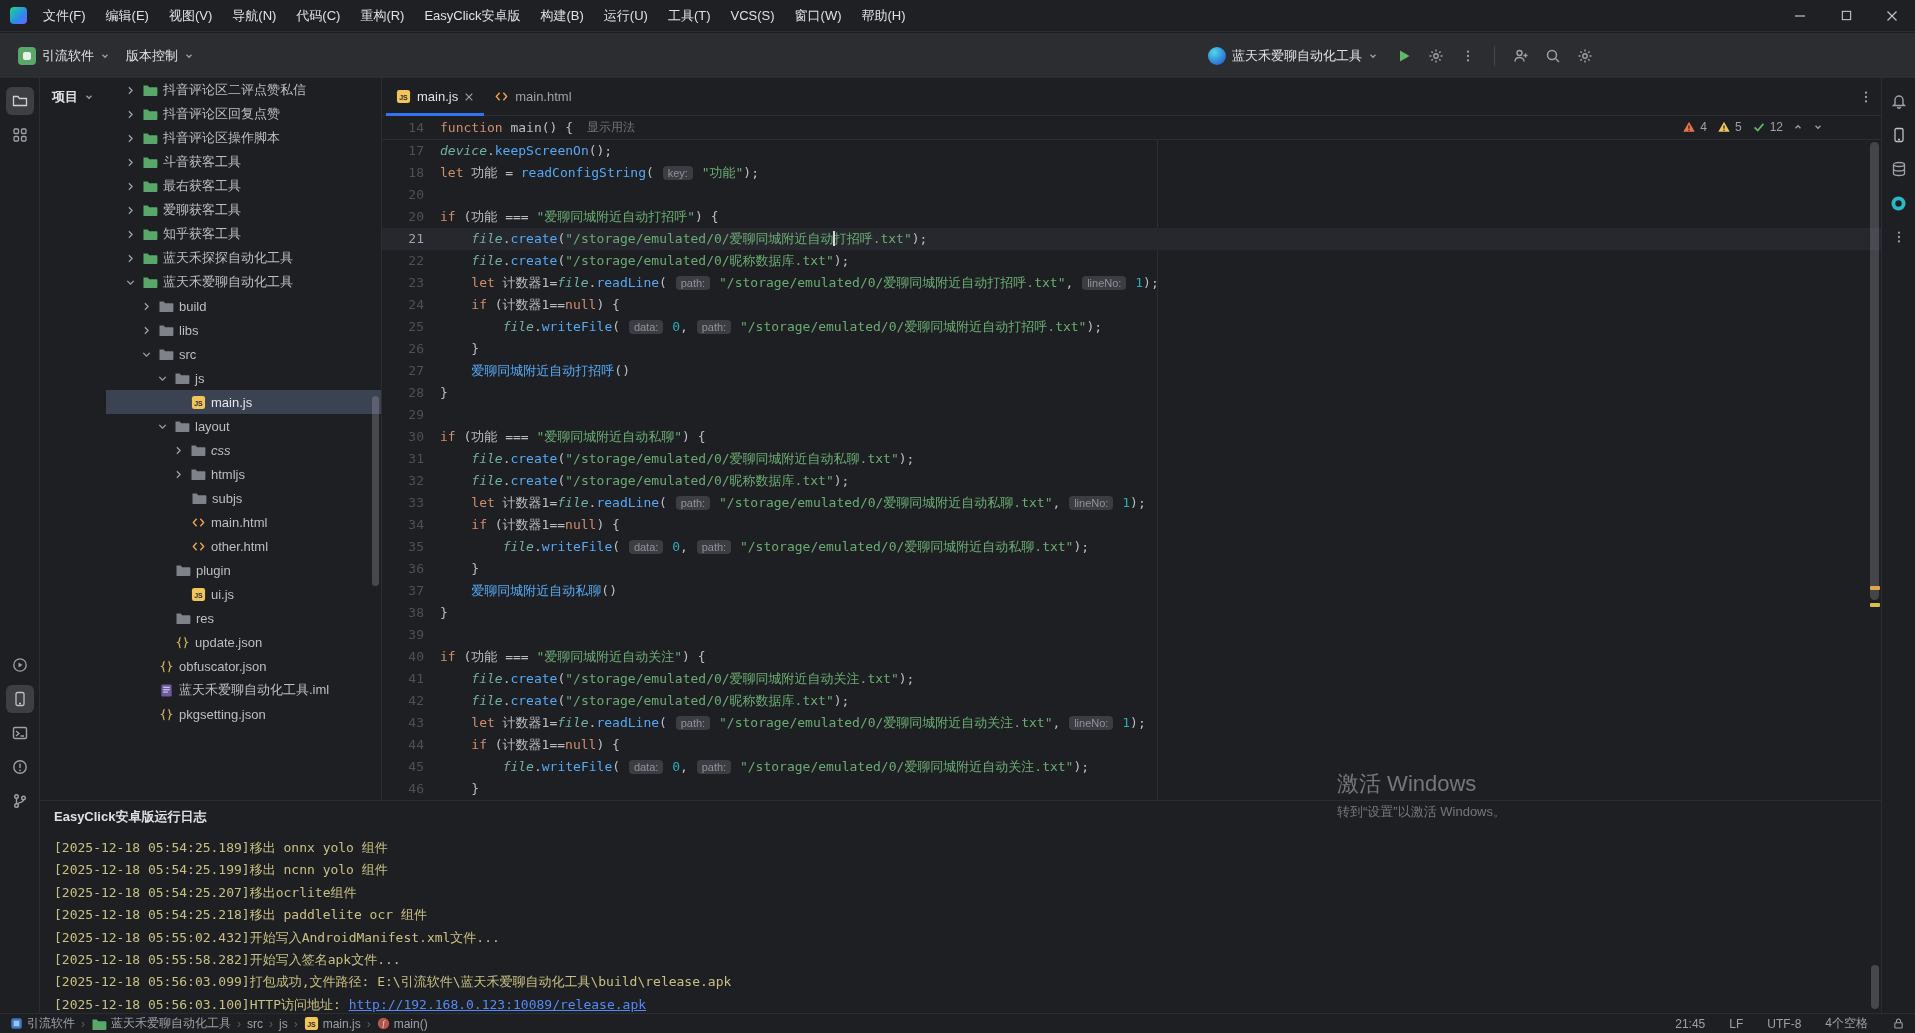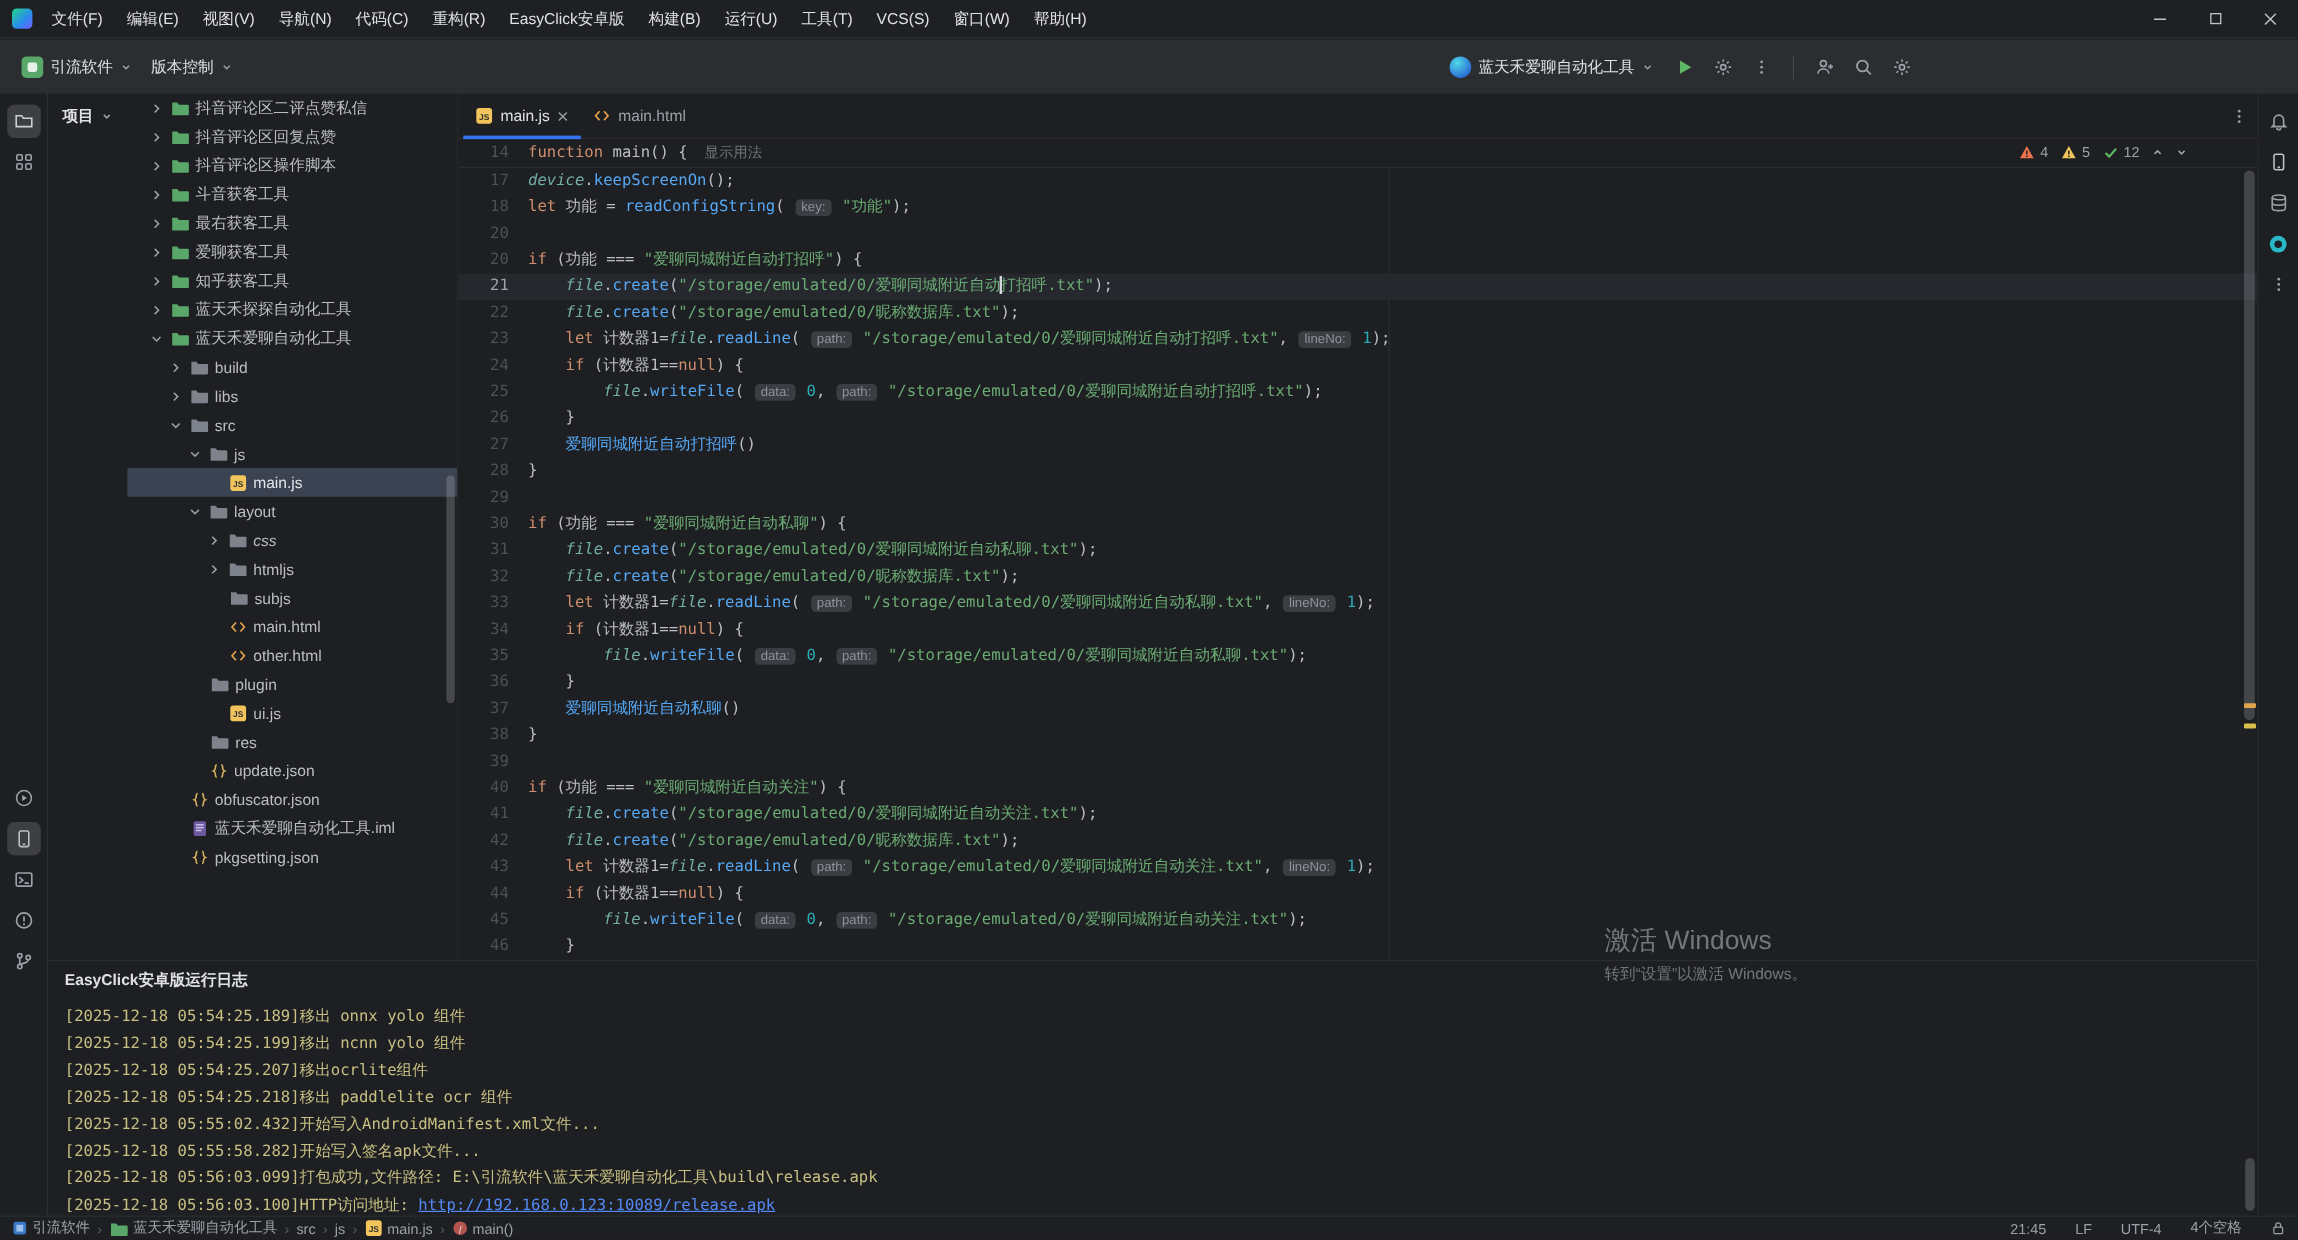--- a/index.html
+++ b/index.html
@@ -833,21 +833,21 @@
             <circle cx="8" cy="8" r="7" fill="#b3544f"></circle>
             <text x="8" y="11.5" text-anchor="middle" font-size="9" fill="#f2e7e6" font-style="italic" font-family="Liberation Serif,serif">f</text>
           </svg>
         </span>
         <span>main()</span>
       </span>
     </div>
   <div class="status-right" id="statusRight">
       <span class="status-item">21:45</span>
       <span class="status-item">LF</span>
-      <span class="status-item">UTF-4</span>
+      <span class="status-item">UTF-8</span>
       <span class="status-item">4个空格</span>
       <span class="icon">
         <svg width="13" height="13" viewBox="0 0 16 16" fill="none" stroke="#9da0a8" stroke-width="1.3">
           <rect x="3.5" y="7" width="9" height="6.5" rx="1"></rect>
           <path d="M5.5 7V5a2.5 2.5 0 015 0v2"></path>
         </svg>
       </span>
     </div>
 </div>
 

